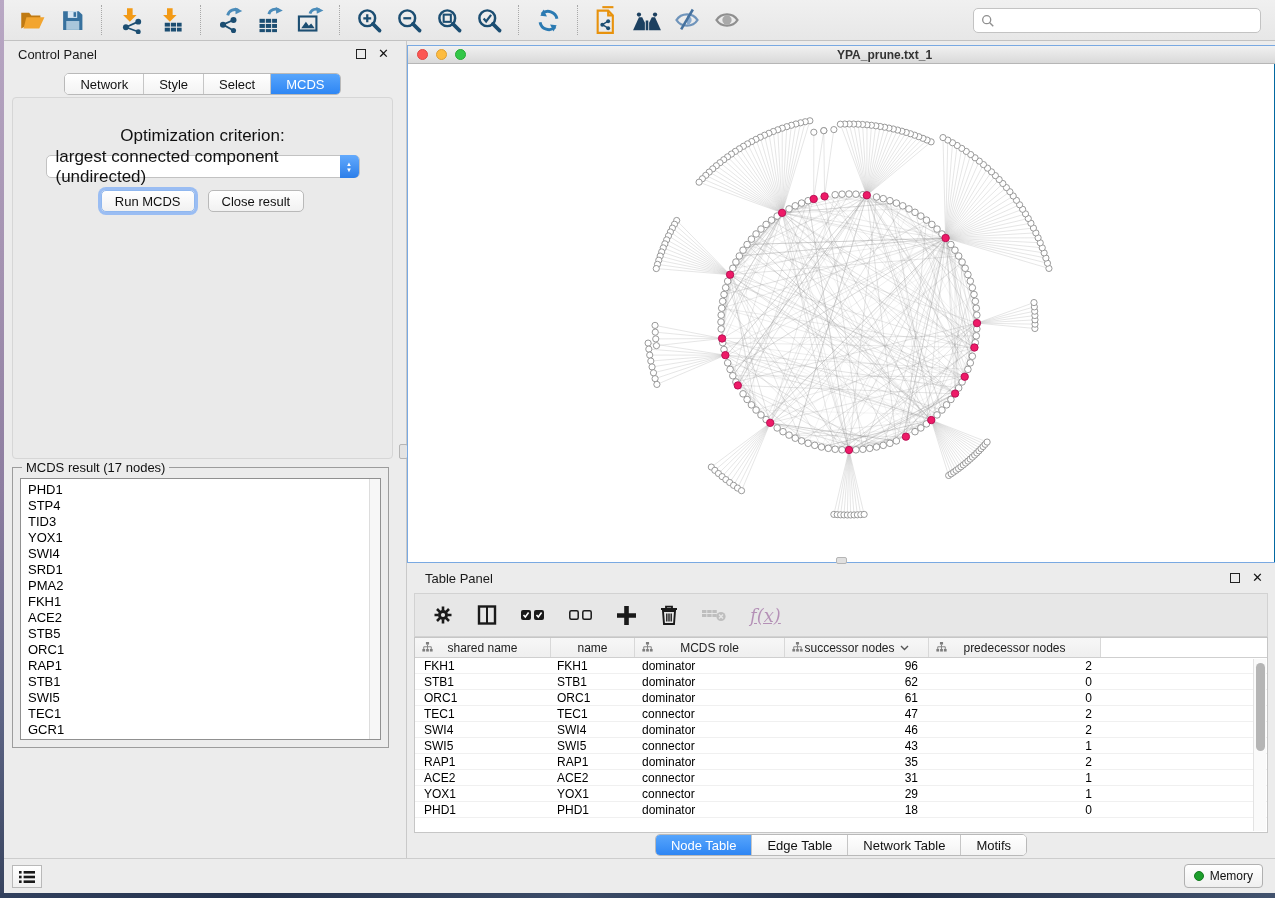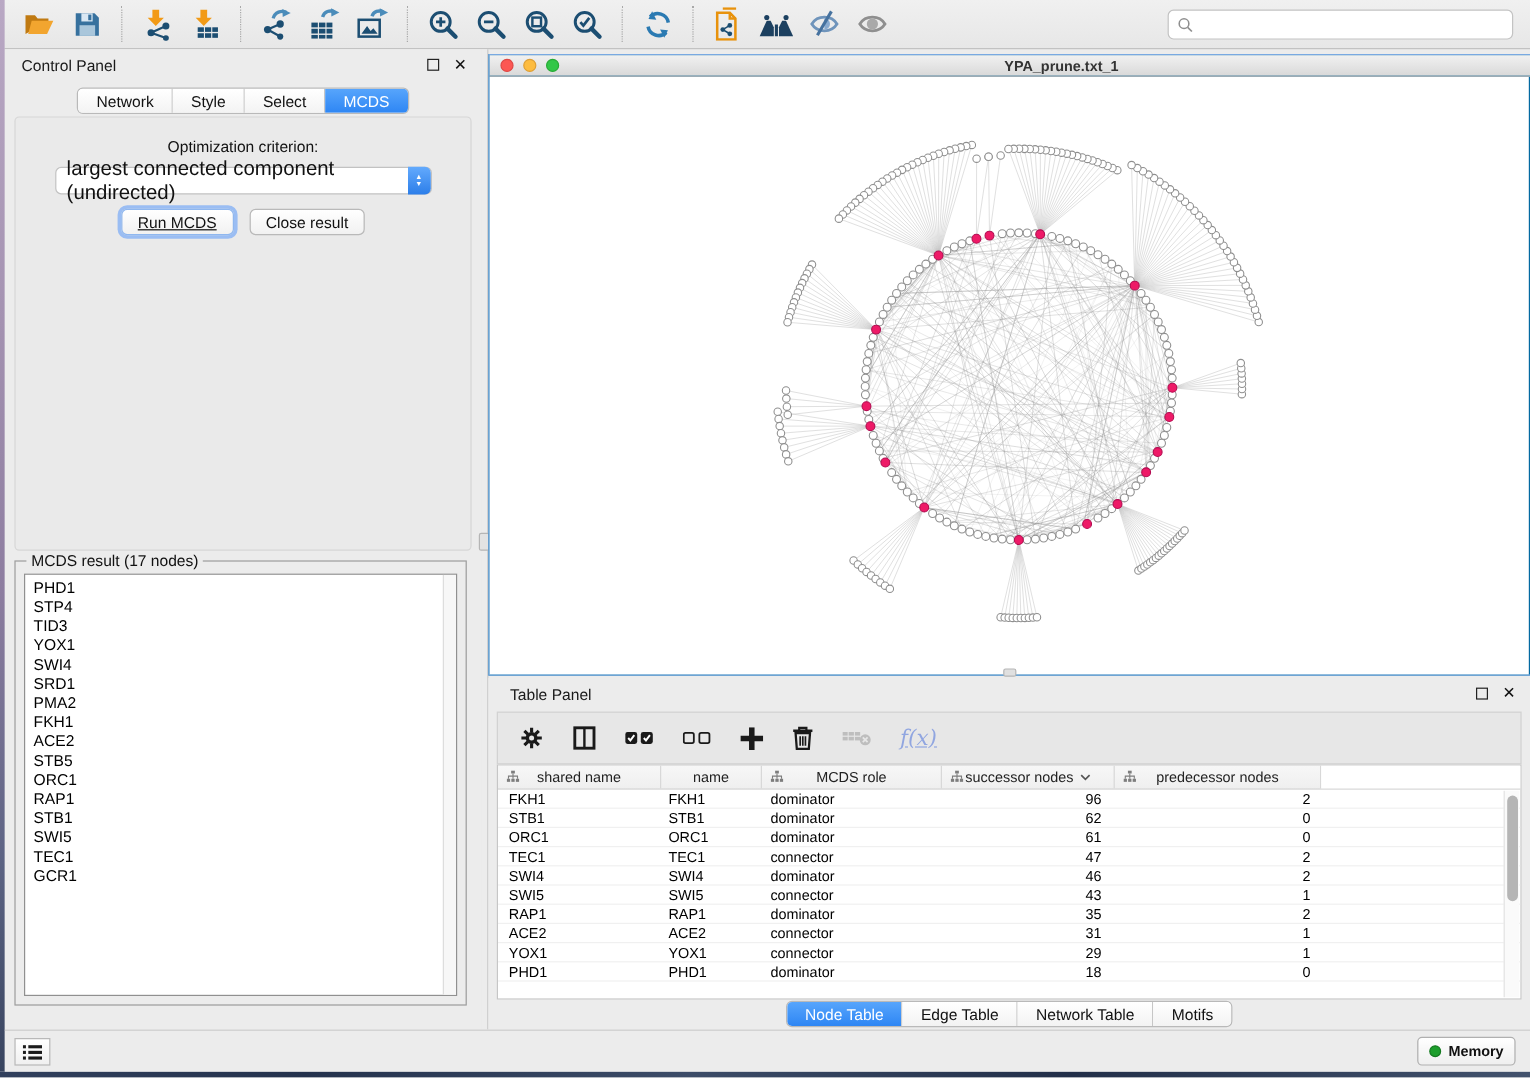--- a/index.html
+++ b/index.html
@@ -29,33 +29,33 @@
   .win-float { width:10px; height:10px; border:1.5px solid #222; margin-right:12px; cursor:default; }
   .win-close { font-size:13px; font-weight:700; color:#111; cursor:default; line-height:10px; }
 
   .seg-tabs { display:flex; height:22px; border:1px solid #b9b9b9; border-radius:5px; background:#fff; overflow:hidden; width:fit-content; }
   .seg-tab { padding:0 15px; display:flex; align-items:center; font-size:13px; color:#111; border-right:1px solid #c6c6c6; background:linear-gradient(180deg,#ffffff,#f3f3f3); cursor:default; }
   .seg-tab:last-child { border-right:none; }
   .seg-tab.active { background:linear-gradient(180deg,#57a5fc,#2e86f4); color:#fff; }
   .cp-tabs-row { display:flex; justify-content:center; margin-top:6px; }
 
   .cp-box { position:absolute; left:8px; top:56px; width:381px; height:362px; background:#eaeaea; border:1px solid #d6d6d6; border-radius:4px; }
-  .opt-label { text-align:center; margin-top:17px; font-size:13px; }
+  .opt-label { text-align:center; margin-top:28px; font-size:17px; }
   .dropdown { margin:9px auto 0; width:314px; height:23px; background:#fff; border:1px solid #c2c2c2; border-radius:5px;
     display:flex; align-items:center; position:relative; cursor:default; }
   .dropdown .dd-text { padding-left:9px; font-size:17px; }
   .dd-stepper { position:absolute; right:0; top:-1px; width:19px; height:23px; border-radius:0 5px 5px 0;
     background:linear-gradient(180deg,#63aafd,#2c7ee9); display:flex; flex-direction:column; align-items:center; justify-content:center; }
   .dd-stepper span { color:#fff; font-size:6px; line-height:6px; }
   .btn-row { display:flex; justify-content:center; gap:13px; margin-top:12px; }
   .mac-btn { height:22px; padding:0 13px; background:linear-gradient(180deg,#ffffff,#f1f1f1); border:1px solid #b9b9b9;
     border-radius:5px; font-size:13px; display:flex; align-items:center; cursor:default; }
-  .mac-btn.focus { box-shadow:0 0 0 3px rgba(87,152,250,.55); border-color:#8fb7ef;text-decoration:underline; }
-
-  .result-group { position:absolute; left:8px; top:426px; width:377px; height:371px; border:1px solid #9c9c9c;text-decoration:underline; }
+  .mac-btn.focus { box-shadow:0 0 0 3px rgba(87,152,250,.55); border-color:#8fb7ef; }
+
+  .result-group { position:absolute; left:8px; top:426px; width:377px; height:281px; border:1px solid #9c9c9c;text-decoration:underline; }
   .result-legend { position:absolute; top:-8px; left:9px; background:#ececec; padding:0 4px; font-size:13px; }
   .result-list { position:absolute; left:7px; top:10px; right:7px; bottom:7px; background:#fff; border:1px solid #909090; overflow:hidden; }
   .result-scroll { position:absolute; right:0; top:0; bottom:0; width:11px; background:#f7f7f7; border-left:1px solid #ddd; }
   .result-items { padding:3px 0 0 7px; }
   .result-item { font-size:13px; line-height:16px; color:#000; }
 
   
   .v-divider { position:absolute; left:401px; top:41px; width:6px; height:817px; background:#ececec; border-right:1px solid #c9c9c9; }
   .v-handle { position:absolute; left:-2px; top:403px; width:9px; height:15px; background:#e3e3e3; border:1px solid #b5b5b5; border-radius:2px; }
 
@@ -72,21 +72,21 @@
   .net-canvas { width:866px; height:498px; background:#fff; }
 
   .h-handle { position:absolute; left:836px; top:557px; width:11px; height:7px; background:#e0e0e0; border:1px solid #b5b5b5; border-radius:2px; }
 
   
   .table-panel { position:absolute; left:407px; top:565px; width:868px; height:293px; background:#ececec; }
   .tp-toolbar { position:absolute; left:7px; top:28px; width:854px; height:44px; background:#e7e7e7; border:1px solid #d2d2d2;
     display:flex; align-items:center; padding-left:18px; gap:24px; }
   .tp-ico { display:flex; align-items:center; justify-content:center; height:26px; cursor:default; }
   .tp-ico.disabled { opacity:.42; }
-  .fx { font-family:"DejaVu Serif","Liberation Serif",serif; font-style:italic; font-size:18px; color:#1d4ed8;text-decoration:underline; }
+  .fx { font-family:"DejaVu Serif","Liberation Serif",serif; font-style:italic; font-size:18px; color:#701a75;text-decoration:underline; }
 
   .tbl { position:absolute; left:7px; top:72px; width:854px; height:196px; background:#fff; border:1px solid #c6c6c6; overflow:hidden; }
   .tbl-header { display:flex; height:20px; border-bottom:1px solid #cfcfcf; background:linear-gradient(180deg,#f7f7f7,#efefef); }
   .th { display:flex; align-items:center; justify-content:center; position:relative; border-right:1px solid #d8d8d8;
     font-size:12px; color:#222; gap:5px; }
   .th .hier { position:absolute; left:7px; top:4px; }
   .th.w0{width:136px} .th.w1{width:84px} .th.w2{width:150px} .th.w3{width:144px} .th.w4{width:172px}
   .th-fill { flex:1; background:#fff; border-right:none; }
   .tbl-rows { }
   .tr { display:flex; height:16px; align-items:center; border-bottom:1px solid #f0f0f0; }
@@ -95,21 +95,21 @@
   .td.c1 { width:84px;  padding-left:6px; }
   .td.c2 { width:150px; padding-left:7px; }
   .td.c3 { width:144px; text-align:right; padding-right:11px; }
   .td.c4 { width:172px; text-align:right; padding-right:9px; }
   .tbl-scroll { position:absolute; right:1px; top:21px; bottom:1px; width:13px; background:#fafafa; border-left:1px solid #e3e3e3; }
   .tbl-thumb { position:absolute; left:2px; top:4px; width:9px; height:88px; background:#b5b5b5; border-radius:5px; }
 
   .tp-tabs-row { position:absolute; left:0; top:269px; width:868px; display:flex; justify-content:center; }
 
   
-  .status-bar { position:absolute; left:4px; top:858px; width:1271px; height:35px; background:#ececec; border-top:1px solid #cdcdcd;font-weight:bold; }
+  .status-bar { position:absolute; left:4px; top:858px; width:1271px; height:35px; background:#ececec; border-top:1px solid #cdcdcd; }
   .list-btn { position:absolute; left:8px; top:6px; width:30px; height:23px; background:linear-gradient(180deg,#fff,#f0f0f0);
     border:1px solid #b9b9b9; display:flex; align-items:center; justify-content:center; cursor:default; }
   .memory-btn { position:absolute; right:12px; top:5px; height:24px; background:linear-gradient(180deg,#fff,#efefef);
     border:1px solid #b0b0b0; border-radius:4px; display:flex; align-items:center; gap:6px; padding:0 9px; font-size:12px; cursor:default; }
   .mem-dot { width:10px; height:10px; border-radius:50%; background:#1d9e2c; border:1px solid #157a20; }
 
   svg { display:block; }
 </style>
 </head>
 <body>

